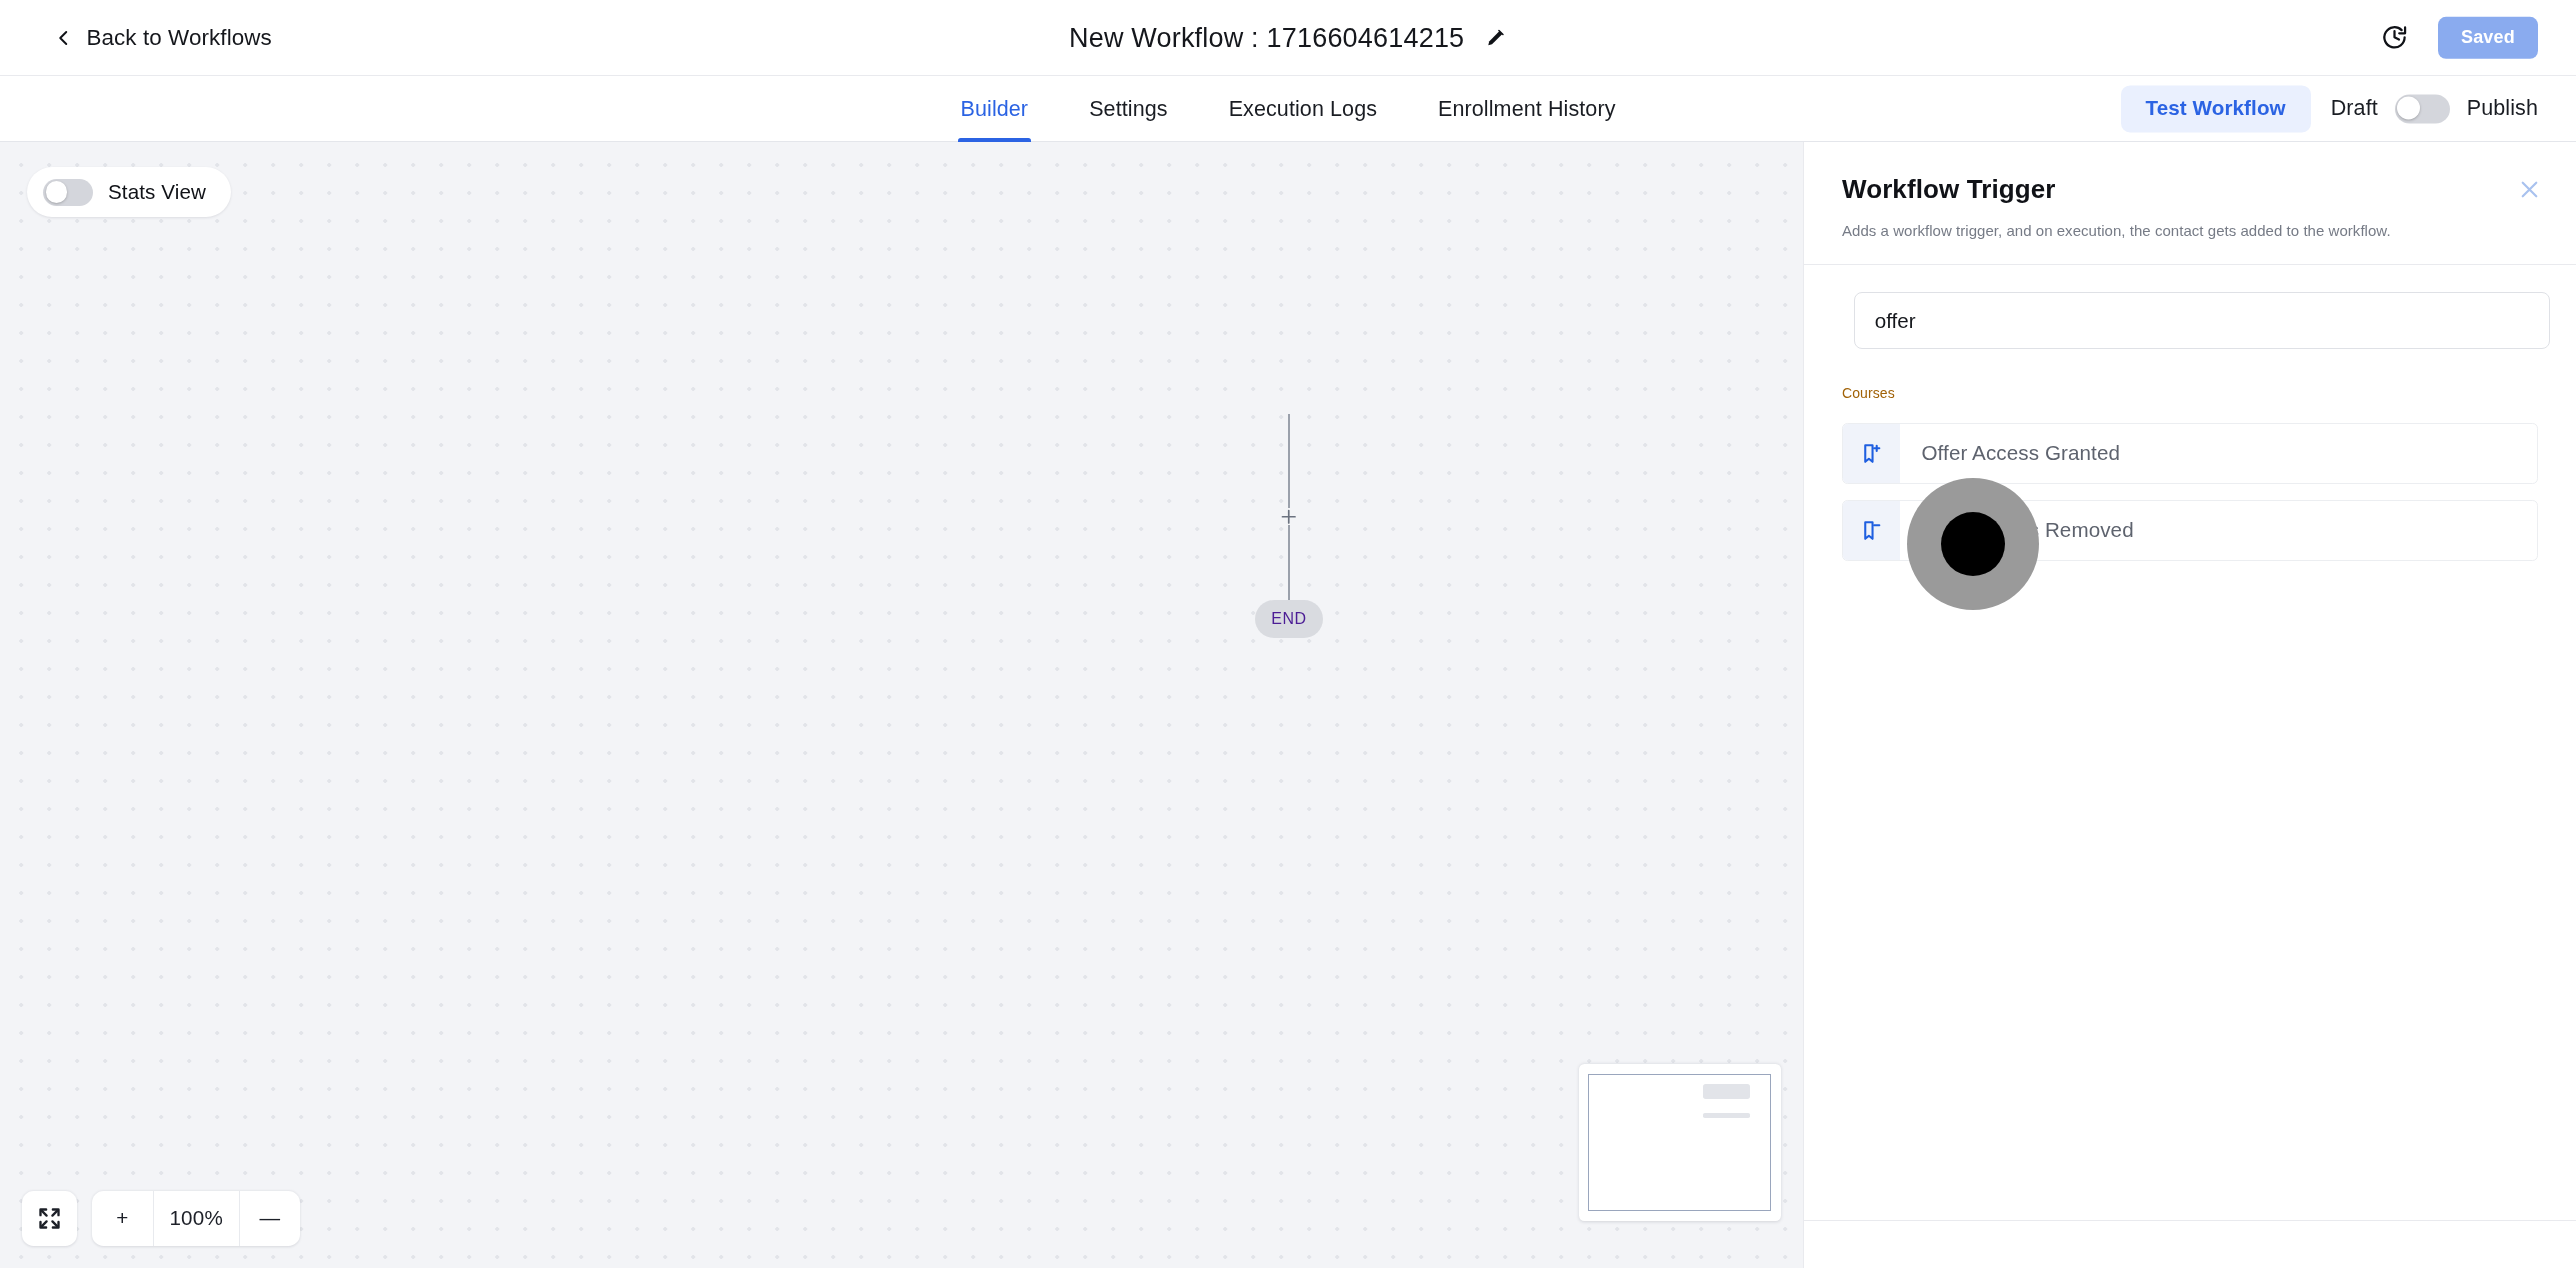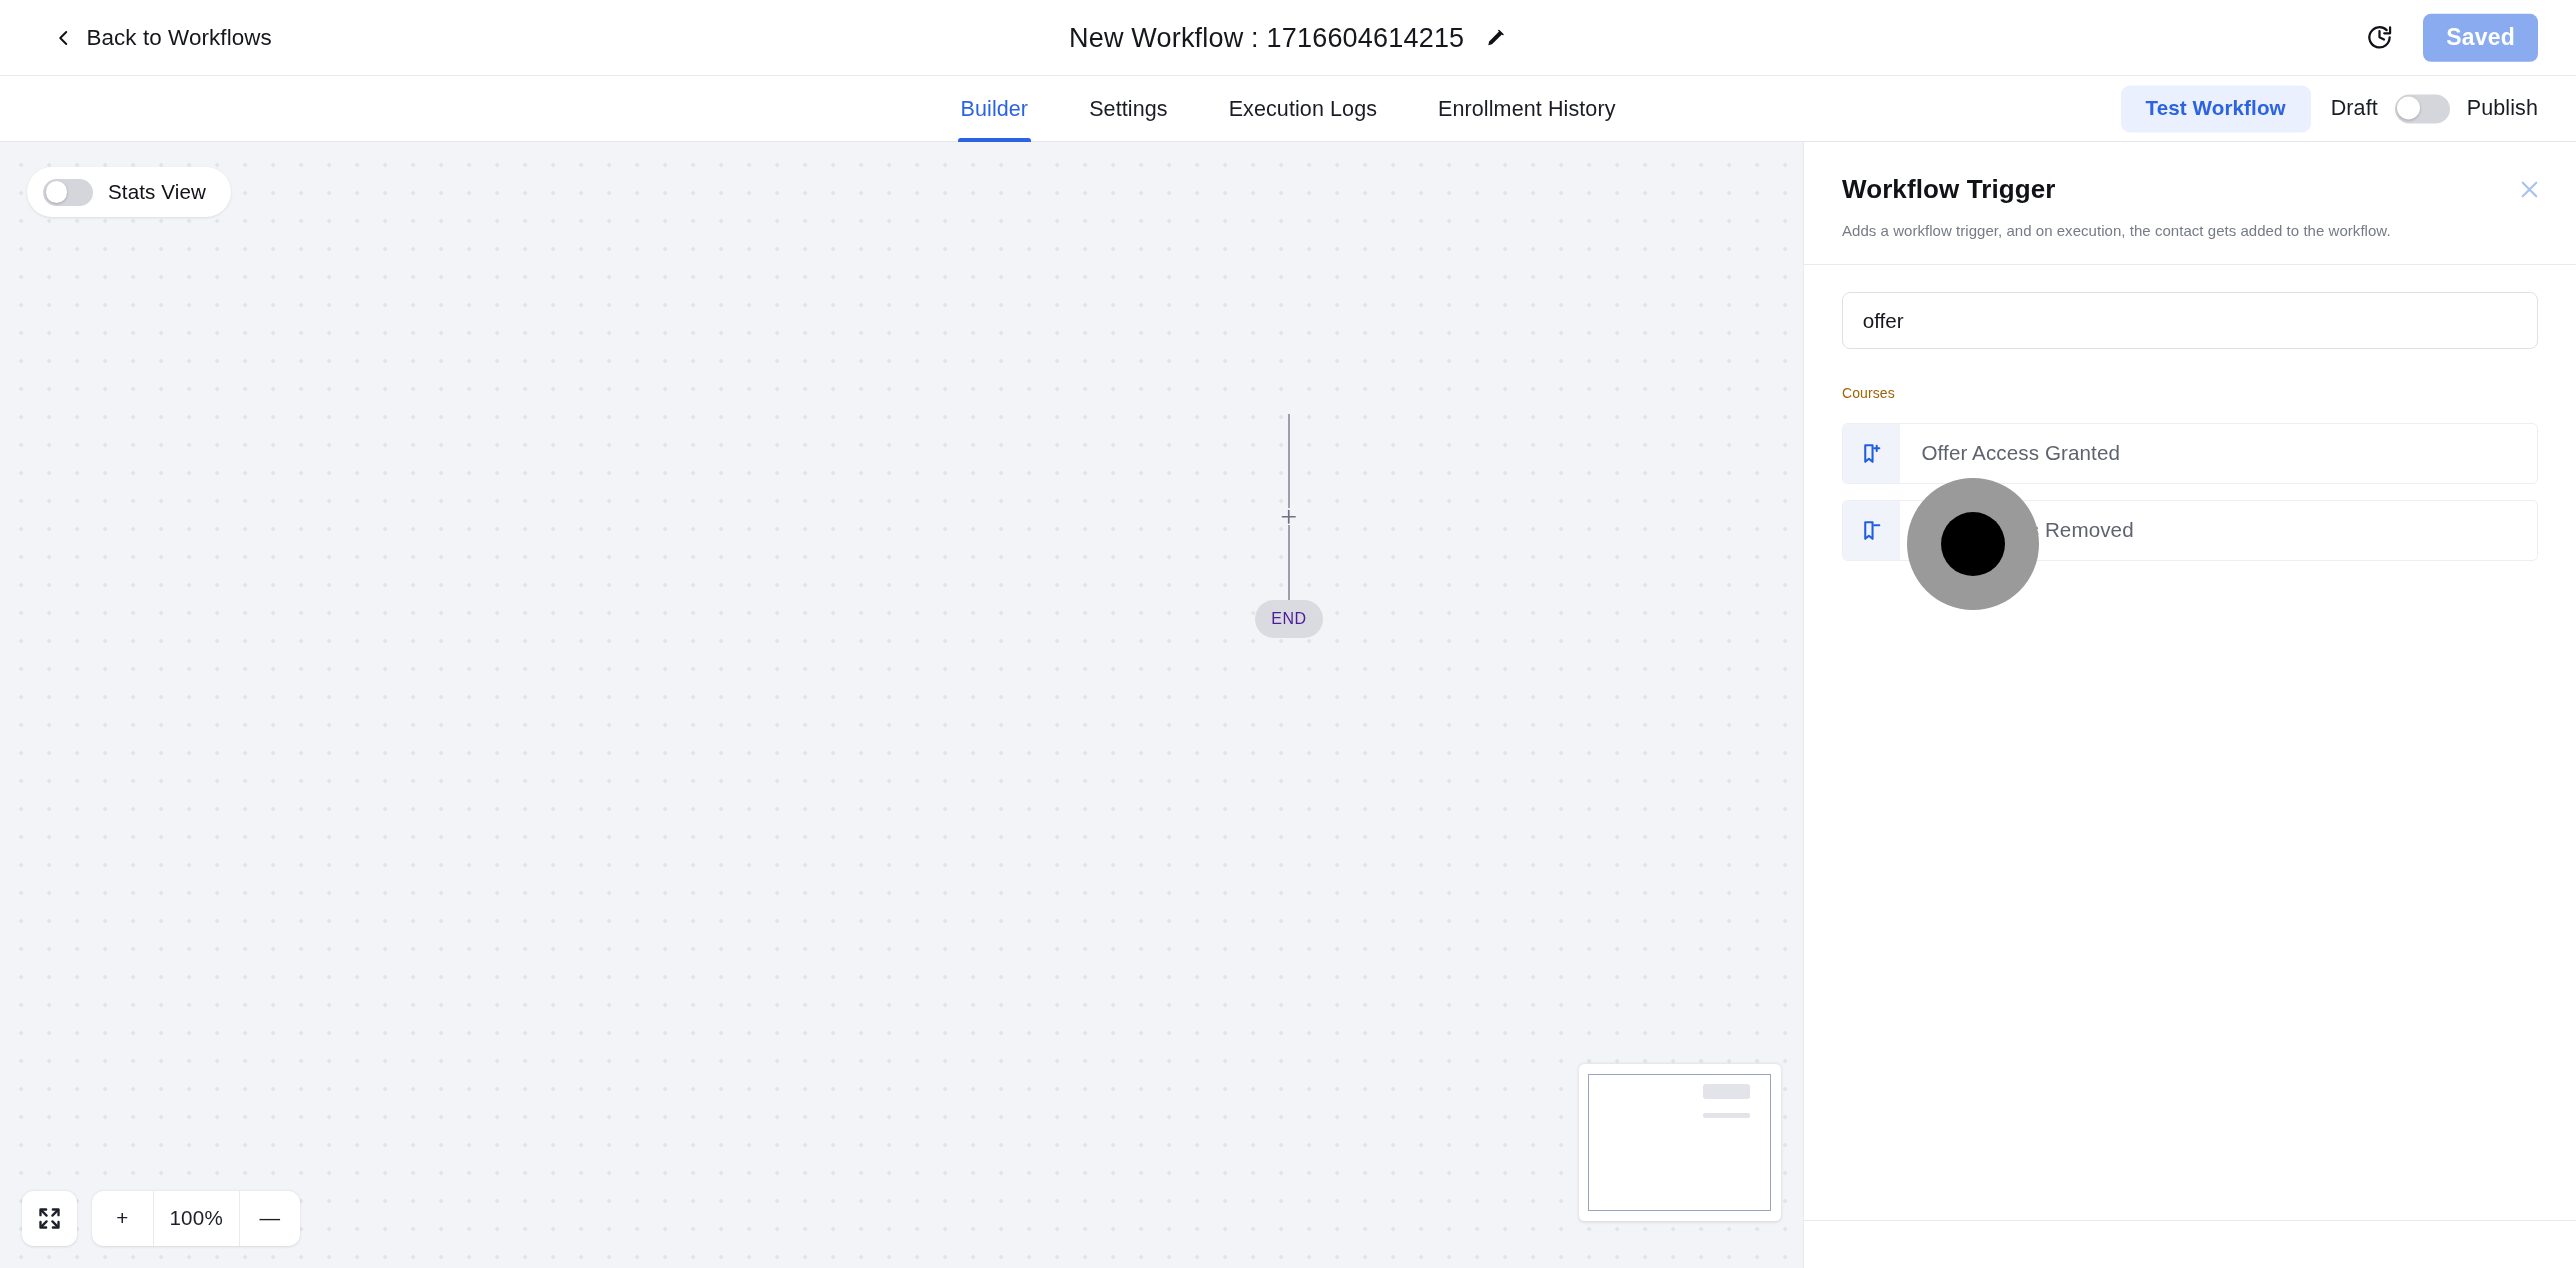--- a/index.html
+++ b/index.html
@@ -56,21 +56,21 @@
   .topbar-right {
     position: absolute;
     right: 38px; top: 50%;
     transform: translateY(-50%);
     display: flex; align-items: center; gap: 30px;
   }
   .history-icon { width: 27px; height: 27px; display:block; cursor: pointer; }
   .saved-btn {
     background: #8aabef;
     color: #ffffff;
-    font-size: 23px;
+    font-size: 18px;
     font-weight: 700;
     border: none;
     border-radius: 8px;
     padding: 10.7px 23px;
     cursor: pointer;
     font-family: "Liberation Sans", sans-serif;
     letter-spacing: 0.2px;
   }
 
   
@@ -307,20 +307,21 @@
     width: 100%;
     height: 57px;
     border: 0.9px solid #dfe1e6;
     border-radius: 8px;
     padding: 0 19.7px;
     font-size: 20.6px;
     color: #15171c;
     font-family: "Liberation Sans", sans-serif;
     outline: none;
     background: #ffffff;
+    margin-left: 12px;
   }
   .search-input::placeholder { color: #a3a8b2; }
   .section-label {
     margin: 36px 0 21.5px 0;
     font-size: 14px;
     font-weight: 400;
     color: #a16207;
     letter-spacing: 0.1px;
   }
   .result-list { display: flex; flex-direction: column; gap: 16px; }

